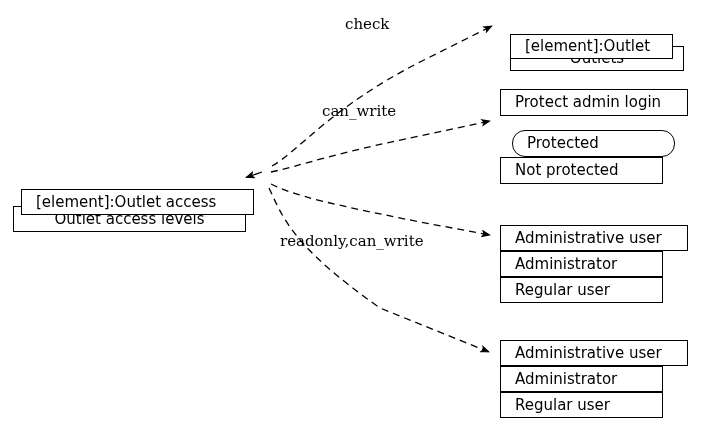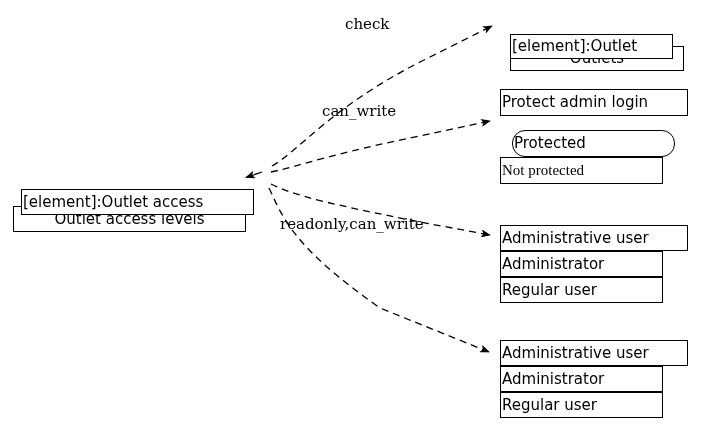--- a/index.html
+++ b/index.html
@@ -41,21 +41,21 @@
     align-items: center;
     white-space: nowrap;
     overflow: visible;
   }
   .node-row.header {
     justify-content: center;
     margin-top: 37px;
   }
   .node-row.body {
     justify-content: flex-start;
-    padding-left: 1px;
+    padding-left: 14px;
   }
   .edge-label {
     position: absolute;
     font-family: "DejaVu Serif", serif;
     font-size: 15px;
     line-height: 1;
     color: #000000;
     white-space: nowrap;
   }
 </style>
@@ -93,36 +93,36 @@
     <g>
       <path d="M269,188 C282,215 290,245 380,308 L489,352" stroke="#000000" stroke-width="1.3" fill="none" stroke-dasharray="7,5" marker-end="url(#arrow-fwd)"></path>
     </g>
   </svg>
 
   <div class="edge-label" style="left:345px; top:17px;">check</div>
 
   <div class="edge-label" style="left:322px; top:104px;">can_write</div>
 
 
-  <div class="edge-label" style="left:280px; top:217px;">readonly,can_write</div>
+  <div class="edge-label" style="left:280px; top:234px;">readonly,can_write</div>
 
   <div class="node-box">
     <div class="node-row header" style="left:13px; top:169px; width:233px; height:26px;">Outlet access levels</div>
     <div class="node-row body" style="left:13px; top:189px; width:233px; height:26px;margin-left:8px;">[element]:Outlet access</div>
   </div>
 
   <div class="node-box">
     <div class="node-row header" style="left:510px; top:9px; width:174px; height:25px;">Outlets</div>
     <div class="node-row body" style="left:510px; top:34px; width:163px; height:25px;">[element]:Outlet</div>
   </div>
 
   <div class="node-box">
     <div class="node-row body" style="left:500px; top:89px; width:188px; height:27px;">Protect admin login</div>
     <div class="node-row body" style="left:512px; top:130px; width:163px; height:27px;border-radius:13px;">Protected</div>
-    <div class="node-row body" style="left:500px; top:157px; width:163px; height:27px;font-family:Liberation Serif, serif;">Not protected</div>
+    <div class="node-row body" style="left:500px; top:157px; width:163px; height:27px;">Not protected</div>
   </div>
 
   <div class="node-box">
     <div class="node-row body" style="left:500px; top:225px; width:188px; height:26px;">Administrative user</div>
     <div class="node-row body" style="left:500px; top:251px; width:163px; height:26px;">Administrator</div>
     <div class="node-row body" style="left:500px; top:277px; width:163px; height:26px;">Regular user</div>
   </div>
 
   <div class="node-box">
     <div class="node-row body" style="left:500px; top:340px; width:188px; height:26px;">Administrative user</div>

